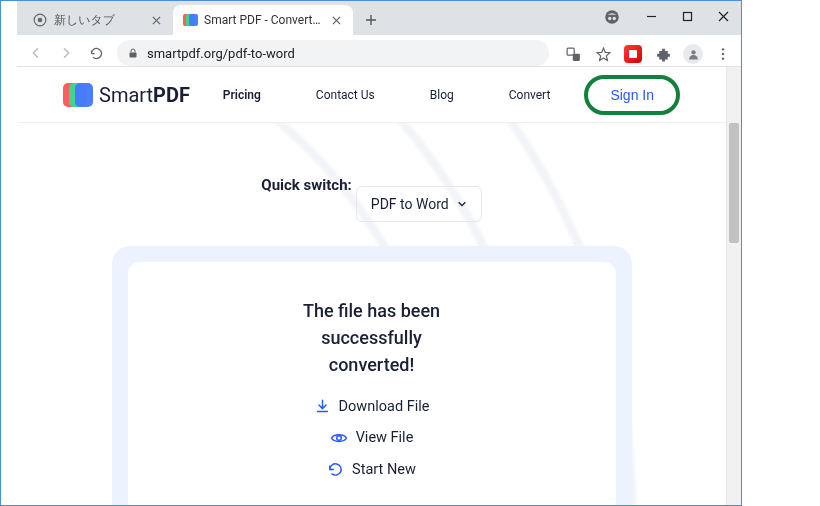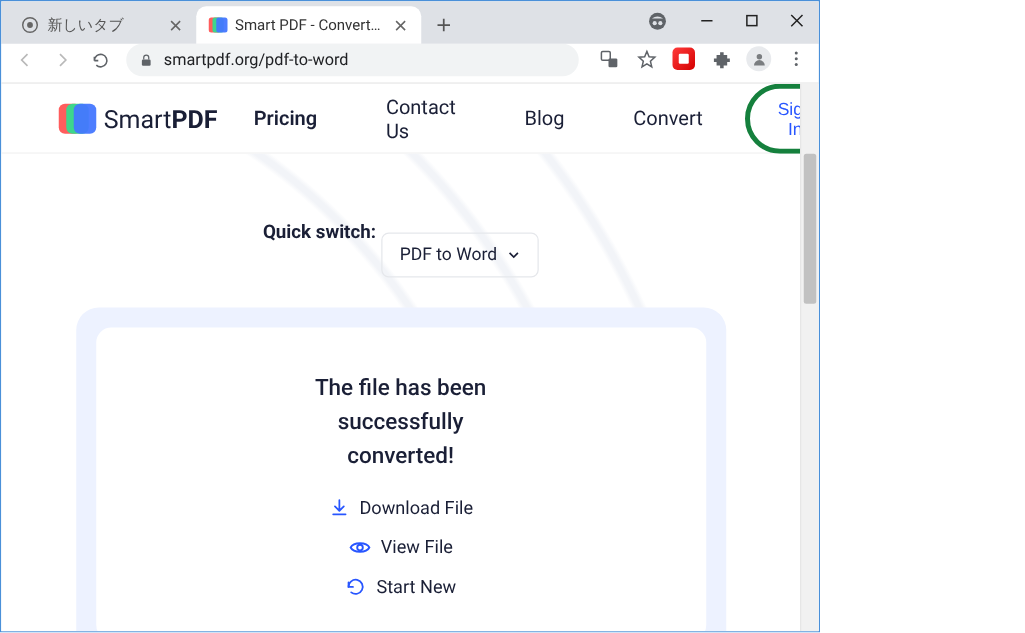--- a/index.html
+++ b/index.html
@@ -1,31 +1,31 @@
 <!DOCTYPE html>
 <html><head>
 <meta charset="utf-8">
 <style>
   * { margin: 0; padding: 0; box-sizing: border-box; }
   body { font-family: -apple-system, BlinkMacSystemFont, "Segoe UI", Roboto, Arial, sans-serif; font-size: 13px; color: #202124; background: #fff; }
-  .window { width: 656px; height: 506px; border: 1px solid #4a90d9; display: flex; flex-direction: column; background: #fff; overflow: hidden; }
+  .window { width: 742px; height: 506px; border: 1px solid #4a90d9; display: flex; flex-direction: column; background: #fff; overflow: hidden; padding-left: 16px; }
   
   .titlebar { height: 34px; background: #dee1e6; display: flex; align-items: flex-end; padding-left: 6px; position: relative; }
   .titlebar-controls { position: absolute; right: 0; top: 0; display: flex; align-items: center; height: 30px; }
   .titlebar-controls .ctl { width: 36px; height: 30px; display: flex; align-items: center; justify-content: center; color: #222; font-size: 12px; cursor: default; }
   .titlebar-controls .ctl svg { display: block; }
   .incognito { position: absolute; right: 120px; top: 7px; }
   .tab { height: 30px; display: flex; align-items: center; padding: 0 10px; gap: 7px; font-size: 12px; color: #555; max-width: 180px; min-width: 150px; position: relative; cursor: default; }
   .tab.active { background: #fff; border-top-left-radius: 8px; border-top-right-radius: 8px; color: #333; }
   .tab .favicon { width: 14px; height: 14px; flex-shrink: 0; display: flex; align-items: center; justify-content: center; }
   .tab .title { white-space: nowrap; overflow: hidden; text-overflow: ellipsis; flex: 1; }
   .tab .close { width: 14px; height: 14px; display: flex; align-items: center; justify-content: center; color: #555; flex-shrink: 0; }
   .newtab { width: 28px; height: 28px; display: flex; align-items: center; justify-content: center; color: #555; margin-left: 4px; margin-bottom: 1px; }
   
-  .toolbar { height: 32px; background: #fff; border-bottom: 1px solid #e3e3e3; display: flex; align-items: flex-start; padding: 0 6px; gap: 4px; }
+  .toolbar { height: 32px; background: #fff; border-bottom: 1px solid #e3e3e3; display: flex; align-items: flex-end; padding: 0 6px; gap: 4px; }
   .tbtn { width: 26px; height: 26px; display: flex; align-items: center; justify-content: center; border-radius: 50%; color: #5f6368; }
   .tbtn.disabled { color: #b9b9b9; }
   .omnibox { flex: 1; height: 26px; background: #f1f3f4; border-radius: 13px; display: flex; align-items: center; padding: 0 10px; gap: 8px; color: #202124; font-size: 13px; margin: 0 4px; }
   .omnibox .lock { color: #5f6368; }
   .toolbar-right { display: flex; align-items: center; gap: 6px; margin-left: 4px; }
   .toolbar-right .ti { width: 24px; height: 24px; display: flex; align-items: center; justify-content: center; color: #5f6368; }
   .ext-red { width: 18px; height: 18px; border-radius: 4px; background: linear-gradient(135deg,#ff3b3b,#d40000); display:flex; align-items:center; justify-content:center; }
   .ext-red::after { content:""; width:8px; height:8px; background:#fff; border-radius:1px; }
   .avatar { width: 20px; height: 20px; border-radius: 50%; background: #e8eaed; display:flex; align-items:center; justify-content:center; color:#7a7d80;}
   
@@ -38,21 +38,21 @@
   .logo { display: flex; align-items: center; gap: 10px; }
   .logo-mark { width: 26px; height: 26px; position: relative; }
   .logo-mark .sheet { position: absolute; width: 18px; height: 24px; border-radius: 5px; top: 1px; }
   .logo-mark .s1 { left: 0; background: #ff5d5d; }
   .logo-mark .s2 { left: 6px; background: #3dd68c; }
   .logo-mark .s3 { left: 12px; background: #4477ff; opacity: .95; }
   .logo-text { font-size: 20px; color: #1a1f36; display:flex; align-items:center; gap:0; }
   .logo-text .thin { font-weight: 400; }
   .logo-text .bold { font-weight: 700; }
   .nav { display: flex; align-items: center; gap: 26px; }
-  .nav a { color: #1a1f36; text-decoration: none; font-size: 16px; cursor: pointer; margin-left: 29px; }
+  .nav a { color: #1a1f36; text-decoration: none; font-size: 12px; cursor: pointer; margin-left: 29px; }
   .nav a.bold { font-weight: 600; }
   .signin { border: 4px solid #15803d; color: #2856ff; padding: 8px 22px; border-radius: 999px; font-size: 14px; font-weight: 500; cursor: pointer; background: #fff; margin-left: 8px; }
   
   .hero { position: relative; padding-top: 24px; min-height: 430px; background:
      radial-gradient(circle at -10% 90%, transparent 58%, #f2f4f8 58.5%, #f2f4f8 59%, transparent 59.5%),
      radial-gradient(circle at -10% 90%, transparent 68%, #f2f4f8 68.5%, #f2f4f8 69%, transparent 69.5%),
      radial-gradient(circle at -10% 90%, transparent 78%, #f2f4f8 78.5%, #f2f4f8 79%, transparent 79.5%),
      #fff; }
   .quick { display: flex; align-items: center; justify-content: center; gap: 4px; }
   .quick-label { font-weight: 700; font-size: 15px; color: #1a1f36; }

